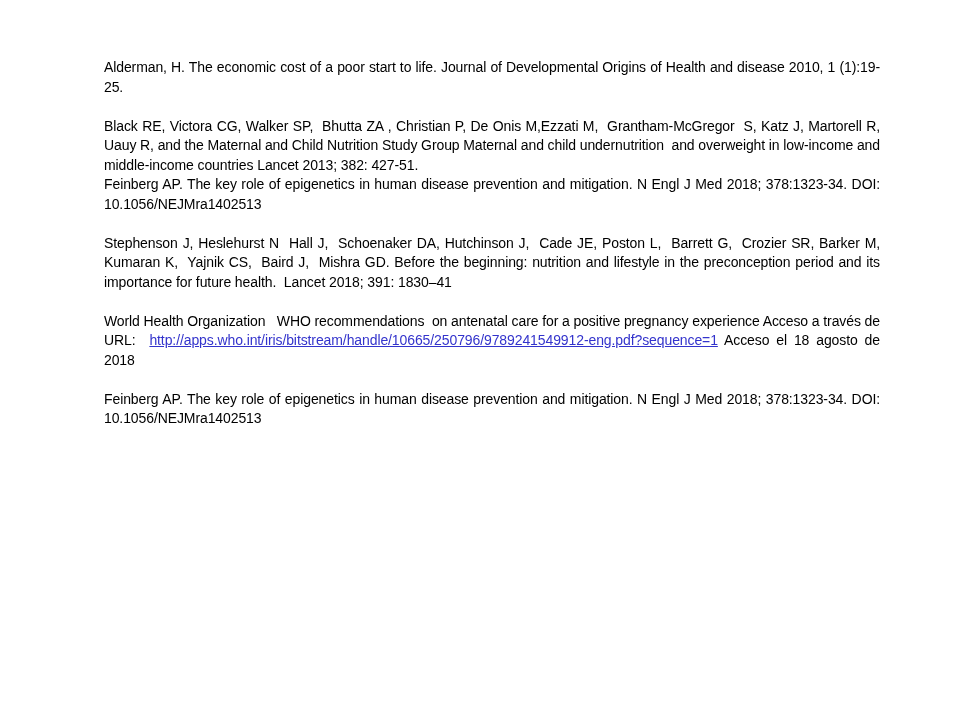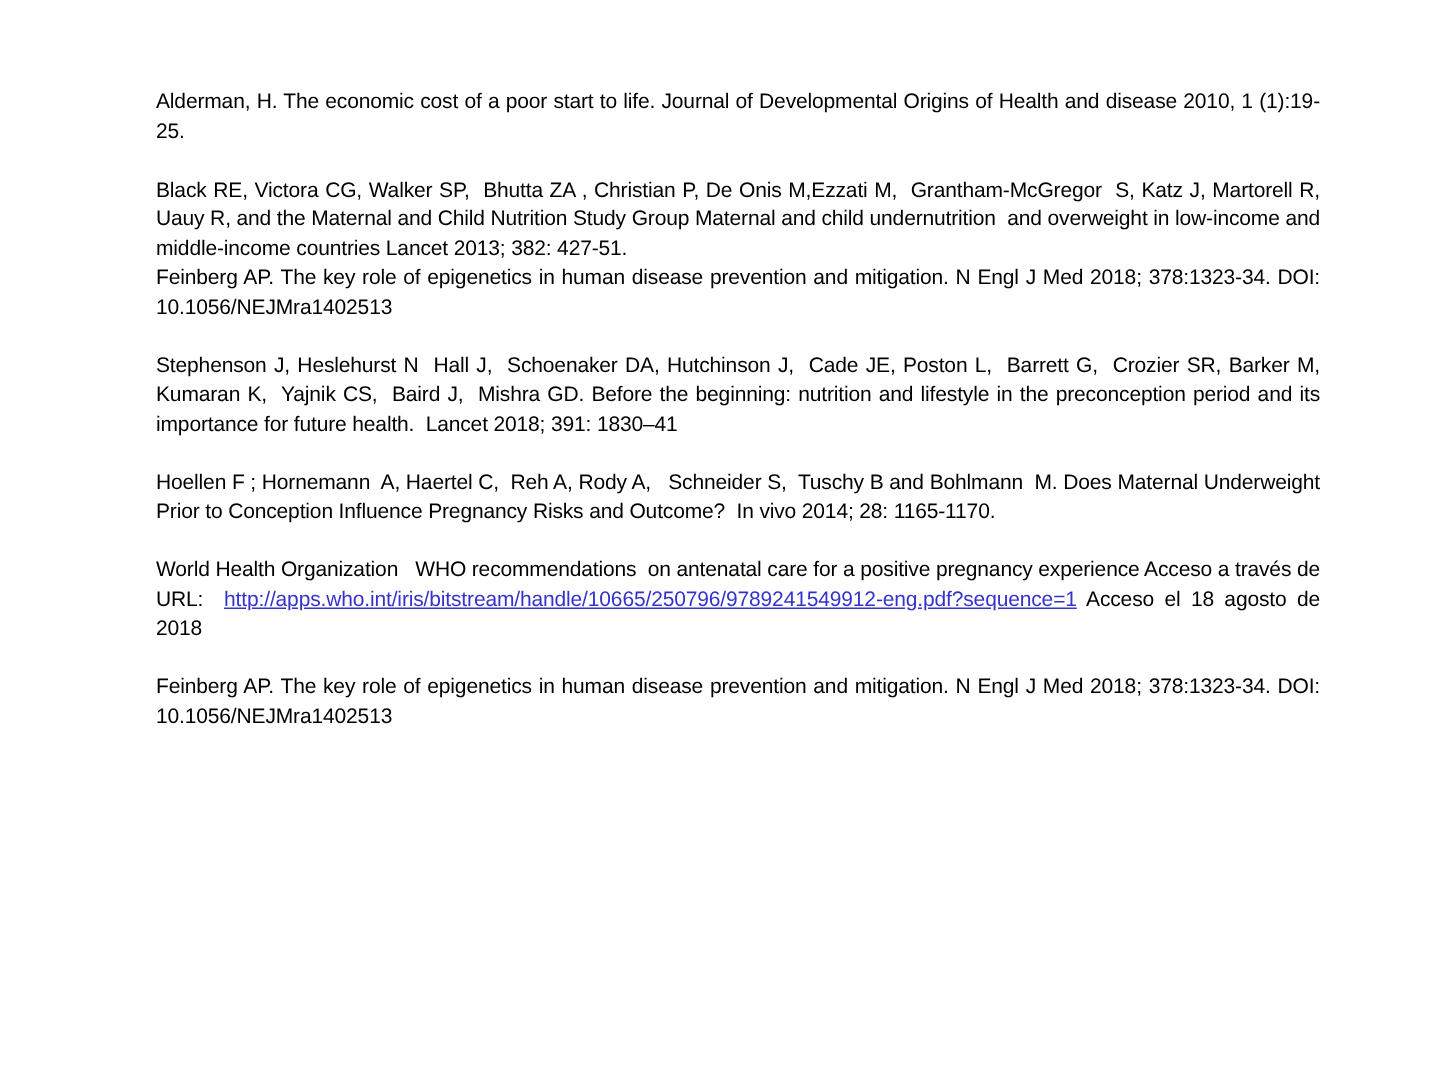--- a/index.html
+++ b/index.html
@@ -44,17 +44,16 @@
 </style>
 </head>
 <body>
 
 <div class="slide">
   <div class="references">
       <p class="ref"><span>Alderman, H. The economic cost of a poor start to life. Journal of Developmental Origins of Health and disease 2010, 1 (1):19-25.</span></p>
       <p class="ref"><span>Black RE, Victora CG, Walker SP,  Bhutta ZA , Christian P, De Onis M,Ezzati M,  Grantham-McGregor  S, Katz J, Martorell R, Uauy R, and the Maternal and Child Nutrition Study Group Maternal and child undernutrition  and overweight in low-income and middle-income countries Lancet 2013; 382: 427-51.</span></p>
       <p class="ref tight"><span>Feinberg AP. The key role of epigenetics in human disease prevention and mitigation. N Engl J Med 2018; 378:1323-34. DOI: 10.1056/NEJMra1402513</span></p>
       <p class="ref"><span>Stephenson J, Heslehurst N  Hall J,  Schoenaker DA, Hutchinson J,  Cade JE, Poston L,  Barrett G,  Crozier SR, Barker M, Kumaran K,  Yajnik CS,  Baird J,  Mishra GD. Before the beginning: nutrition and lifestyle in the preconception period and its importance for future health.  Lancet 2018; 391: 1830–41</span></p>
-      <p class="ref"><span>Hoellen F ; Hornemann  A, Haertel C,  Reh A, Rody A,   Schneider S,  Tuschy B and Bohlmann  M. Does Maternal Underweight Prior to Conception Influence Pregnancy Risks and Outcome?  In vivo 2014; 28: 1165-1170.</span></p>
       <p class="ref"><span>World Health Organization   WHO recommendations  on antenatal care for a positive pregnancy experience Acceso a través de URL:  </span><a href="#">http://apps.who.int/iris/bitstream/handle/10665/250796/9789241549912-eng.pdf?sequence=1</a><span> Acceso el 18 agosto de 2018</span></p>
       <p class="ref"><span>Feinberg AP. The key role of epigenetics in human disease prevention and mitigation. N Engl J Med 2018; 378:1323-34. DOI: 10.1056/NEJMra1402513</span></p>
     </div>
 </div>
 
 </body></html>

